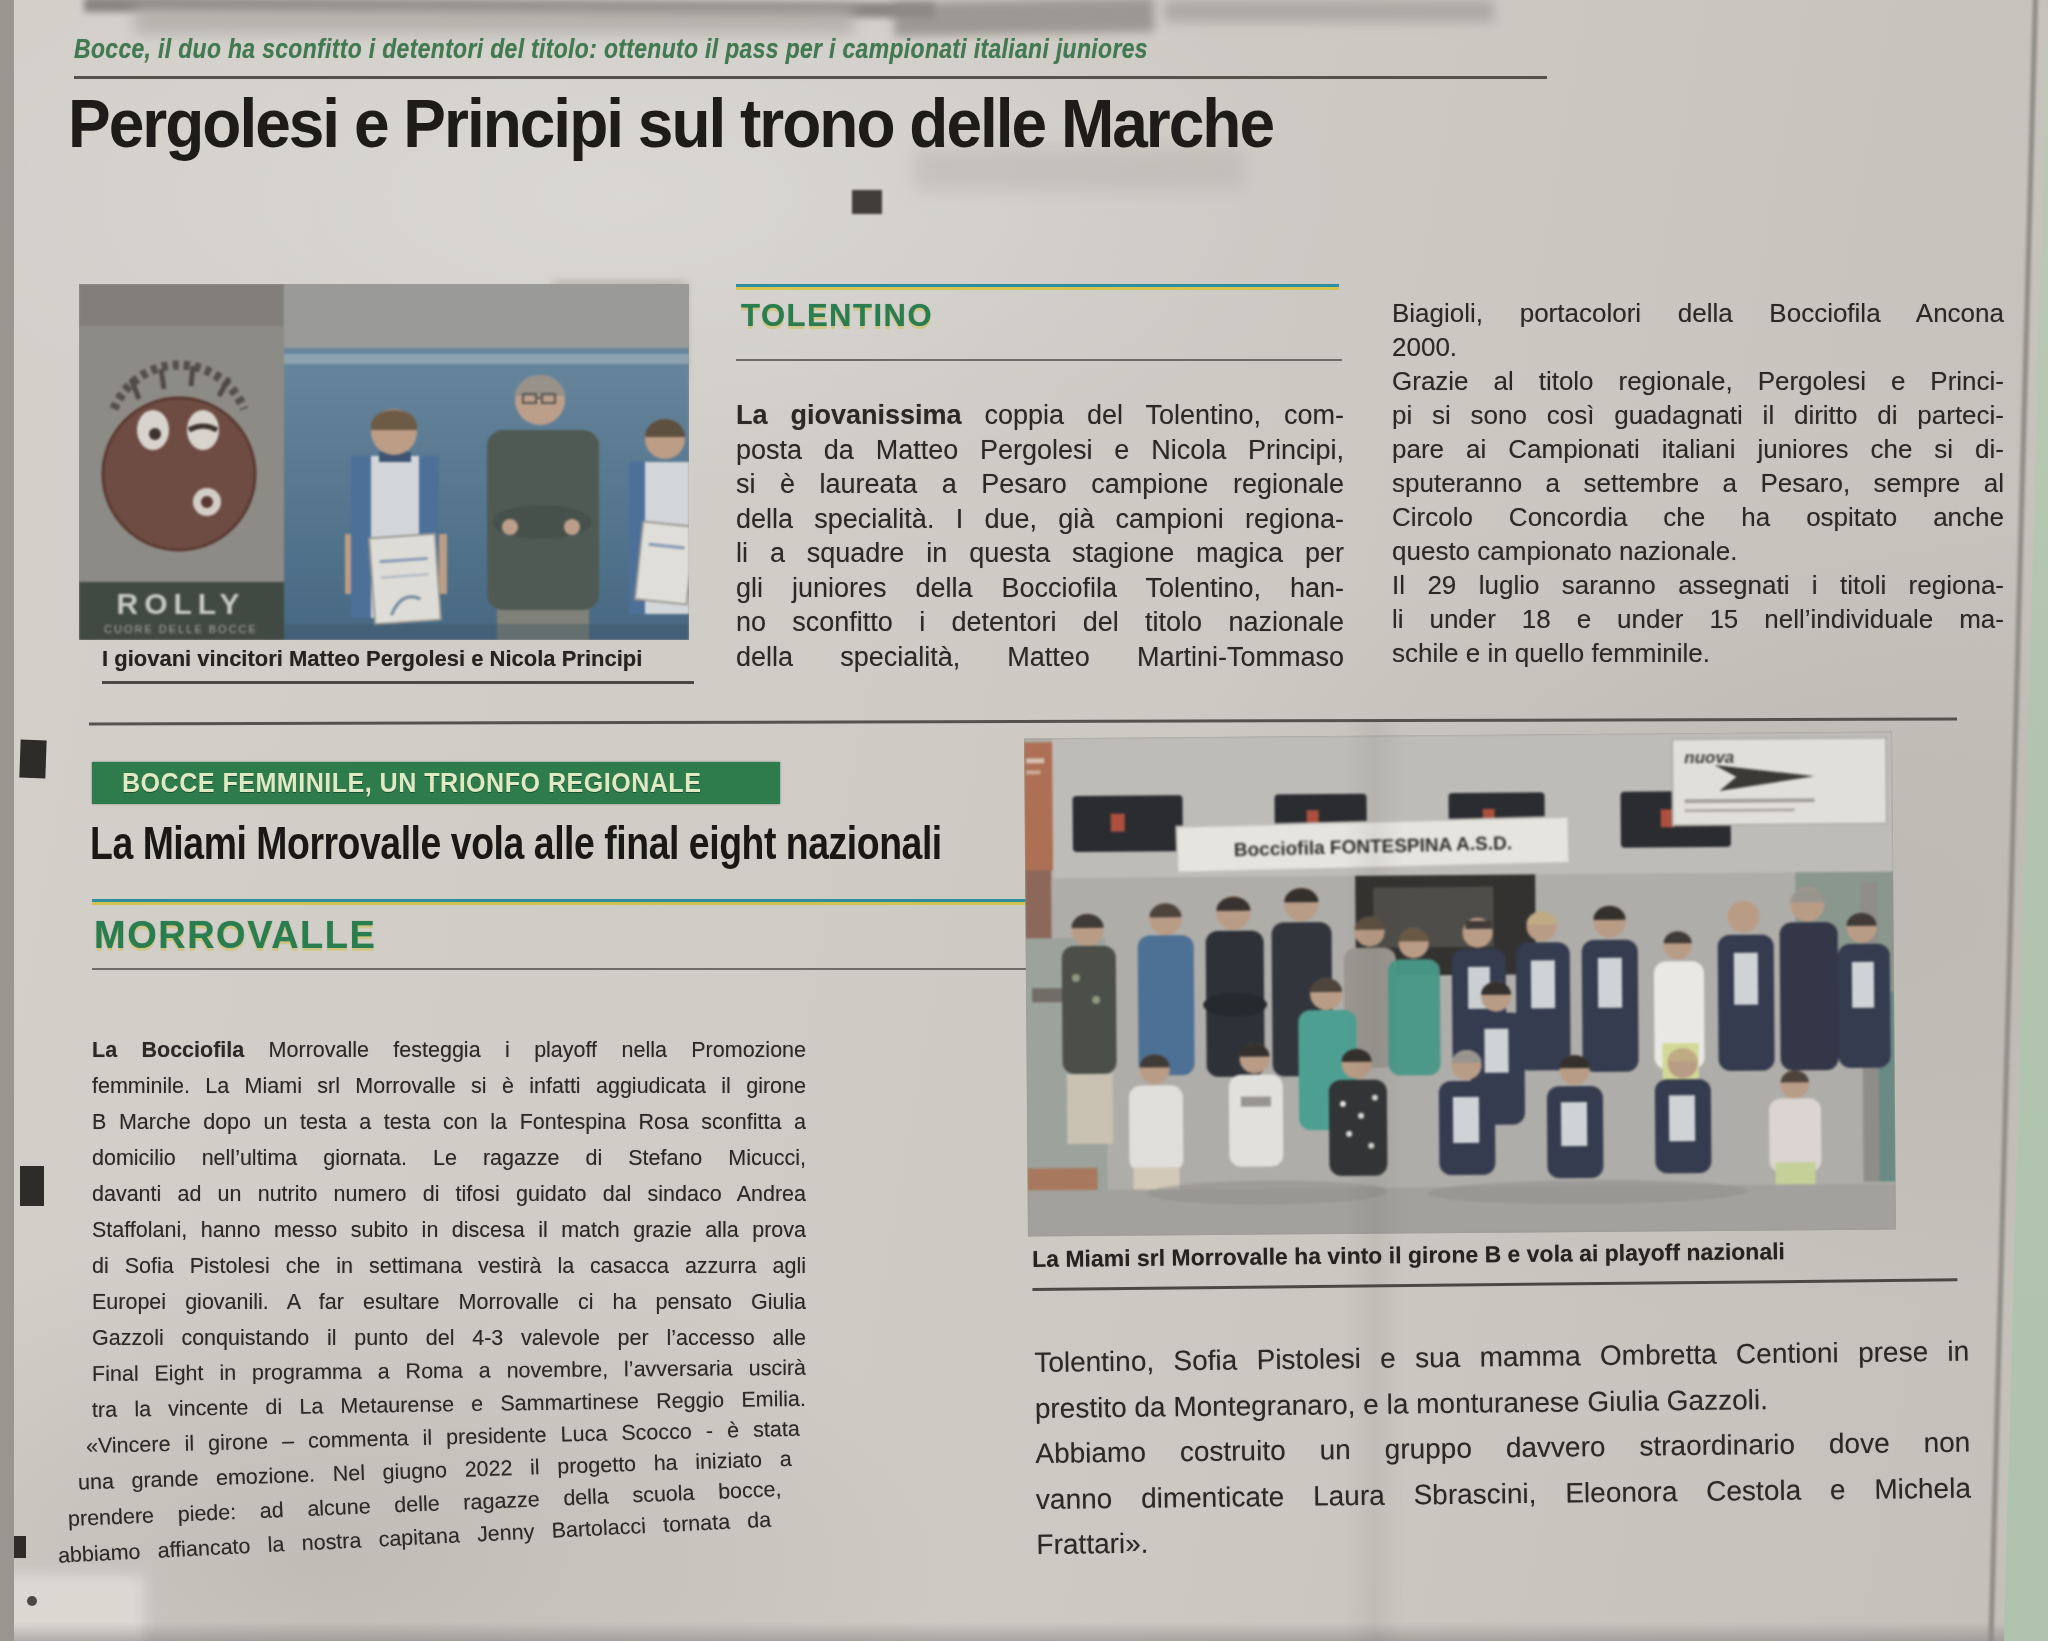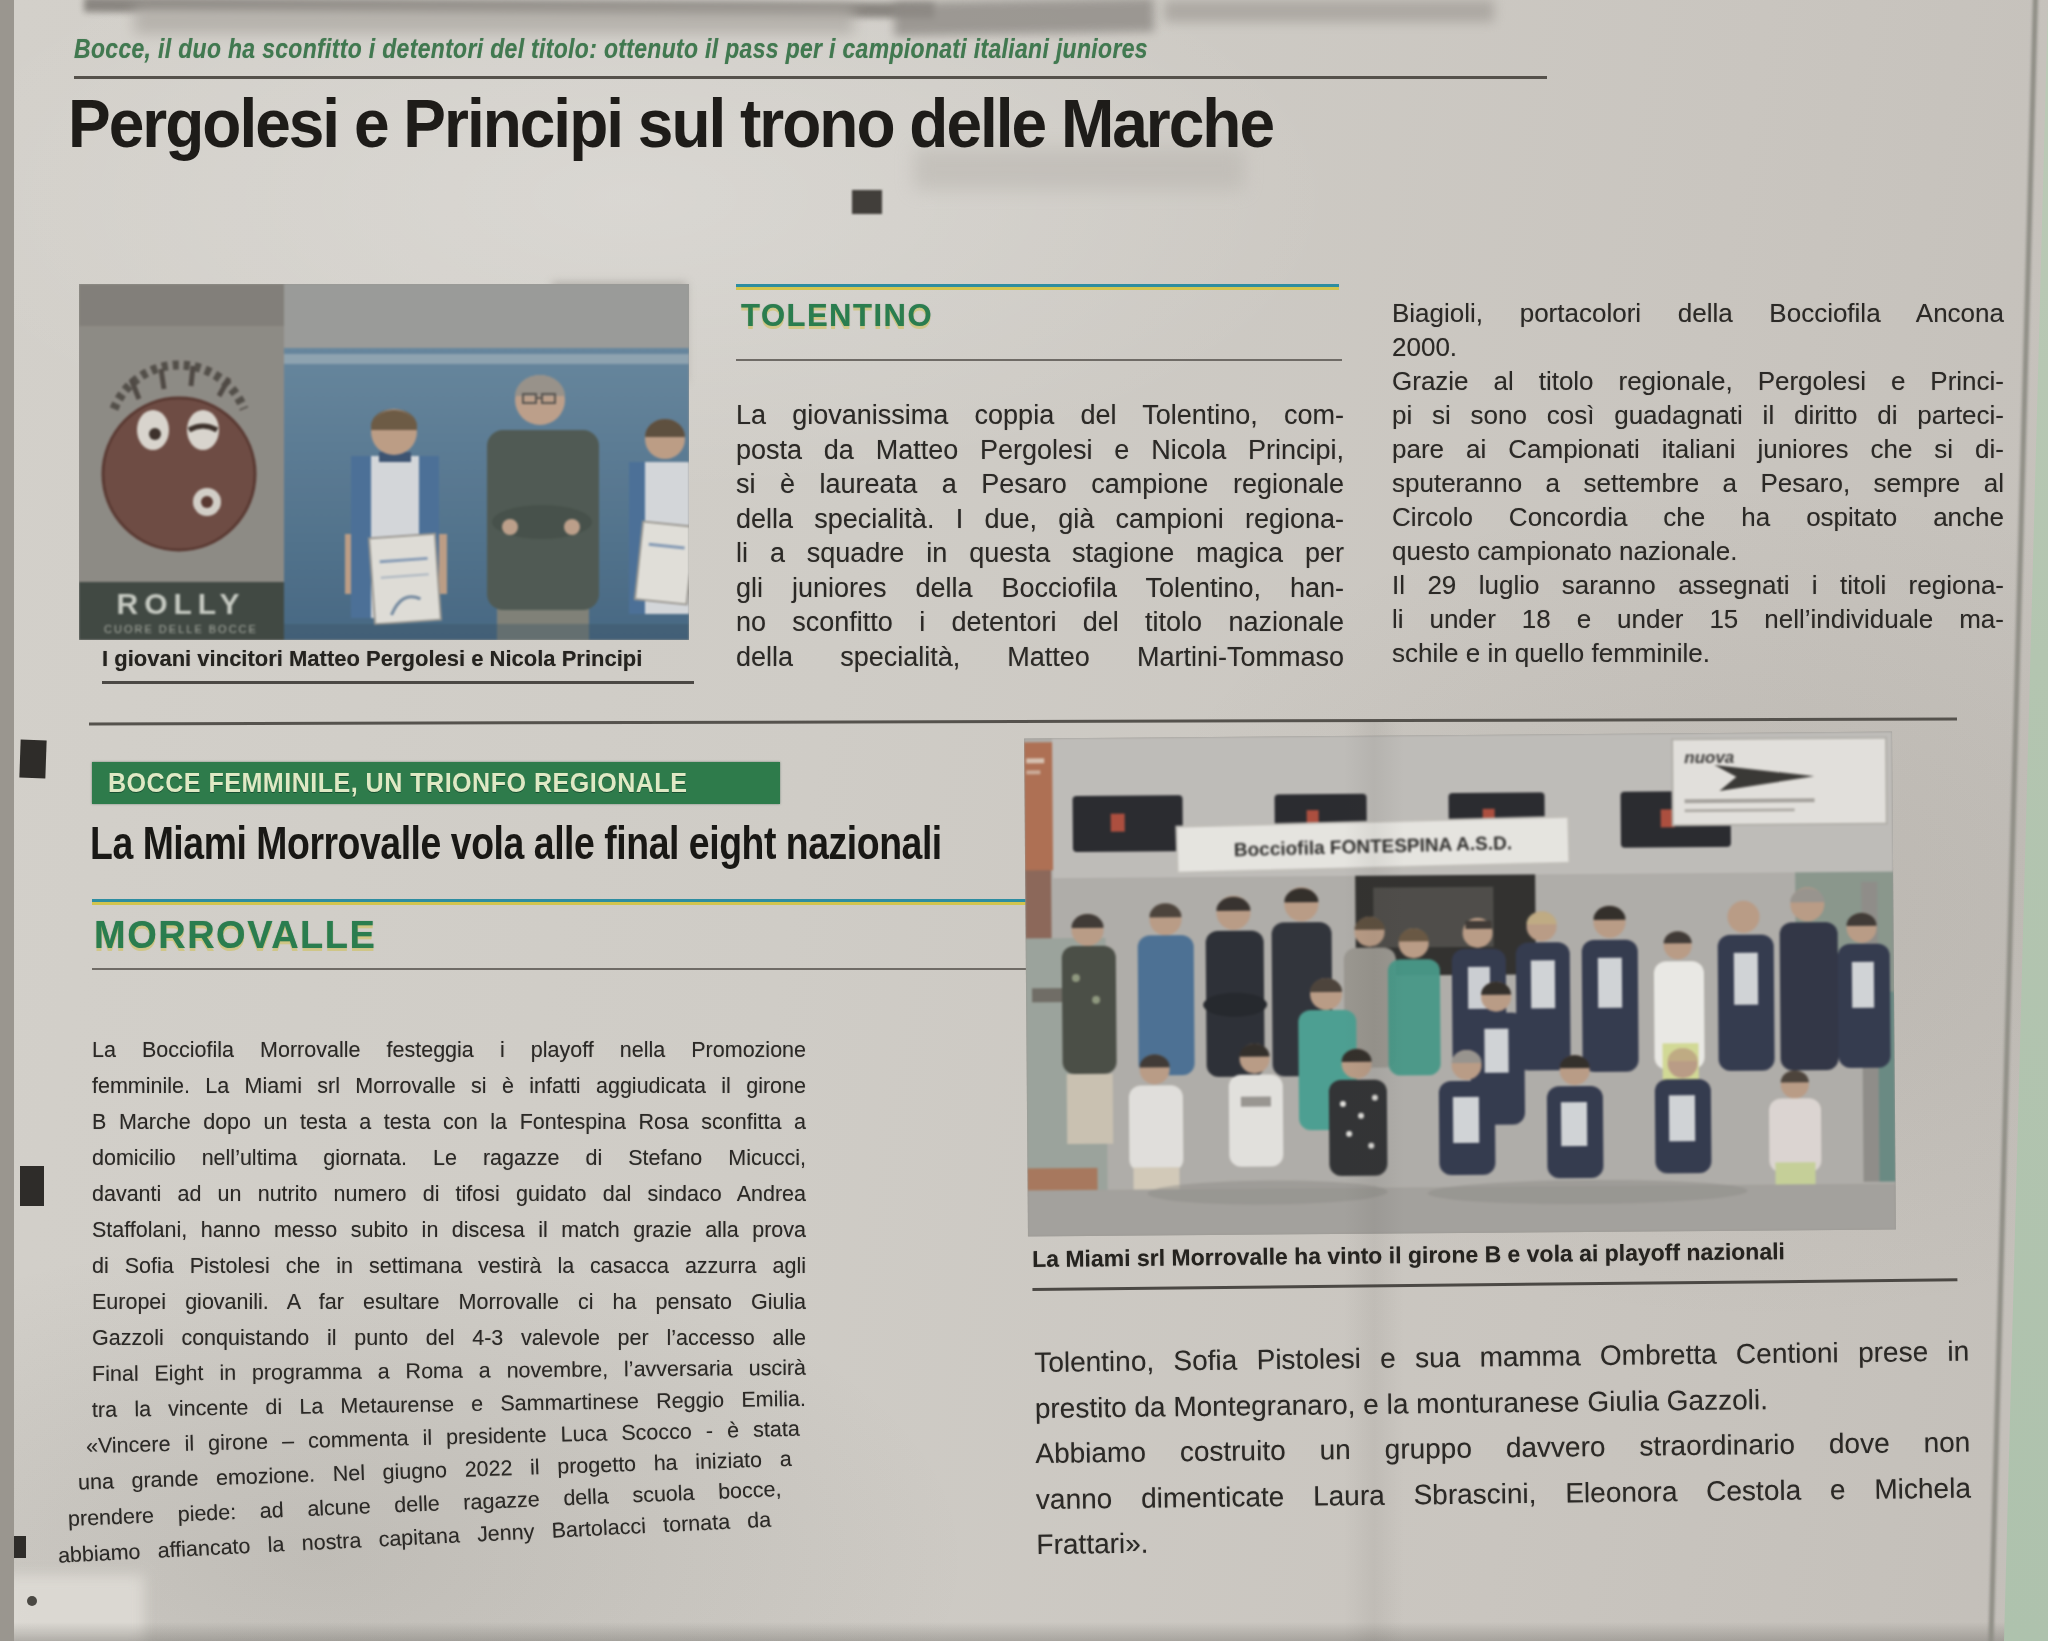--- a/index.html
+++ b/index.html
@@ -80,21 +80,21 @@
   .tline{
     text-align:justify;text-align-last:justify;white-space:nowrap;
     text-shadow:0 0 1px rgba(45,42,38,.35);
   }
   .tline-end{text-align-last:left;}
   .lines-wrap{display:contents;}
   .col-a1-1{left:722px;top:398px;width:608px;font-size:27px;line-height:34.5px;}
   .col-a1-2{left:1378px;top:296px;width:612px;font-size:26px;line-height:34px;}
   .col-a2-1{left:78px;top:1032px;width:714px;font-size:21.5px;line-height:36px;}
   .col-a2-2{left:1020px;top:1340px;width:935px;font-size:28px;line-height:45.5px;transform:rotate(-.7deg);transform-origin:0 0;}
-  .col b{font-weight:400;}
+  .col b{font-weight:700;}
   
   .col-a2-1 .tline{transform-origin:0 50%;}
   .col-a2-1 .lines-wrap .tline:nth-child(9){transform:rotate(-.5deg);}
   .col-a2-1 .lines-wrap .tline:nth-child(10){transform:rotate(-.9deg);}
   .col-a2-1 .lines-wrap .tline:nth-child(11){transform:rotate(-1.4deg) translateX(-6px);}
   .col-a2-1 .lines-wrap .tline:nth-child(12){transform:rotate(-1.9deg) translateX(-14px);}
   .col-a2-1 .lines-wrap .tline:nth-child(13){transform:rotate(-2.4deg) translateX(-24px);}
   .col-a2-1 .lines-wrap .tline:nth-child(14){transform:rotate(-2.9deg) translateX(-34px);}
   
   .photo{position:absolute;overflow:hidden;background:#9a9893;}
@@ -104,21 +104,21 @@
   .caption{
     position:absolute;font-weight:700;color:#25231f;
     border-bottom:3px solid #4b4844;text-shadow:0 0 1px rgba(40,38,34,.4);
   }
   .caption1{left:88px;top:646px;width:592px;font-size:22px;padding-bottom:9px;}
   .caption2{left:1018px;top:1246px;width:925px;font-size:23px;padding-bottom:15px;transform:rotate(-.6deg);transform-origin:0 0;}
   
   .greenbox{
     position:absolute;left:78px;top:762px;width:688px;height:42px;
     background:var(--box-green);box-shadow:0 0 2px rgba(20,60,40,.5);
-    display:flex;align-items:center;padding-left:16px;
+    display:flex;align-items:center;padding-left:30px;
   }
   .greenbox span{
     font-size:27px;font-weight:700;color:var(--box-text);letter-spacing:.5px;
     transform:scaleX(.93);transform-origin:0 50%;white-space:nowrap;
     text-shadow:0 1px 0 rgba(20,70,45,.8);
   }
   .headline2{
     position:absolute;left:76px;top:818px;margin:0;white-space:nowrap;
   }
   .headline2 span{

